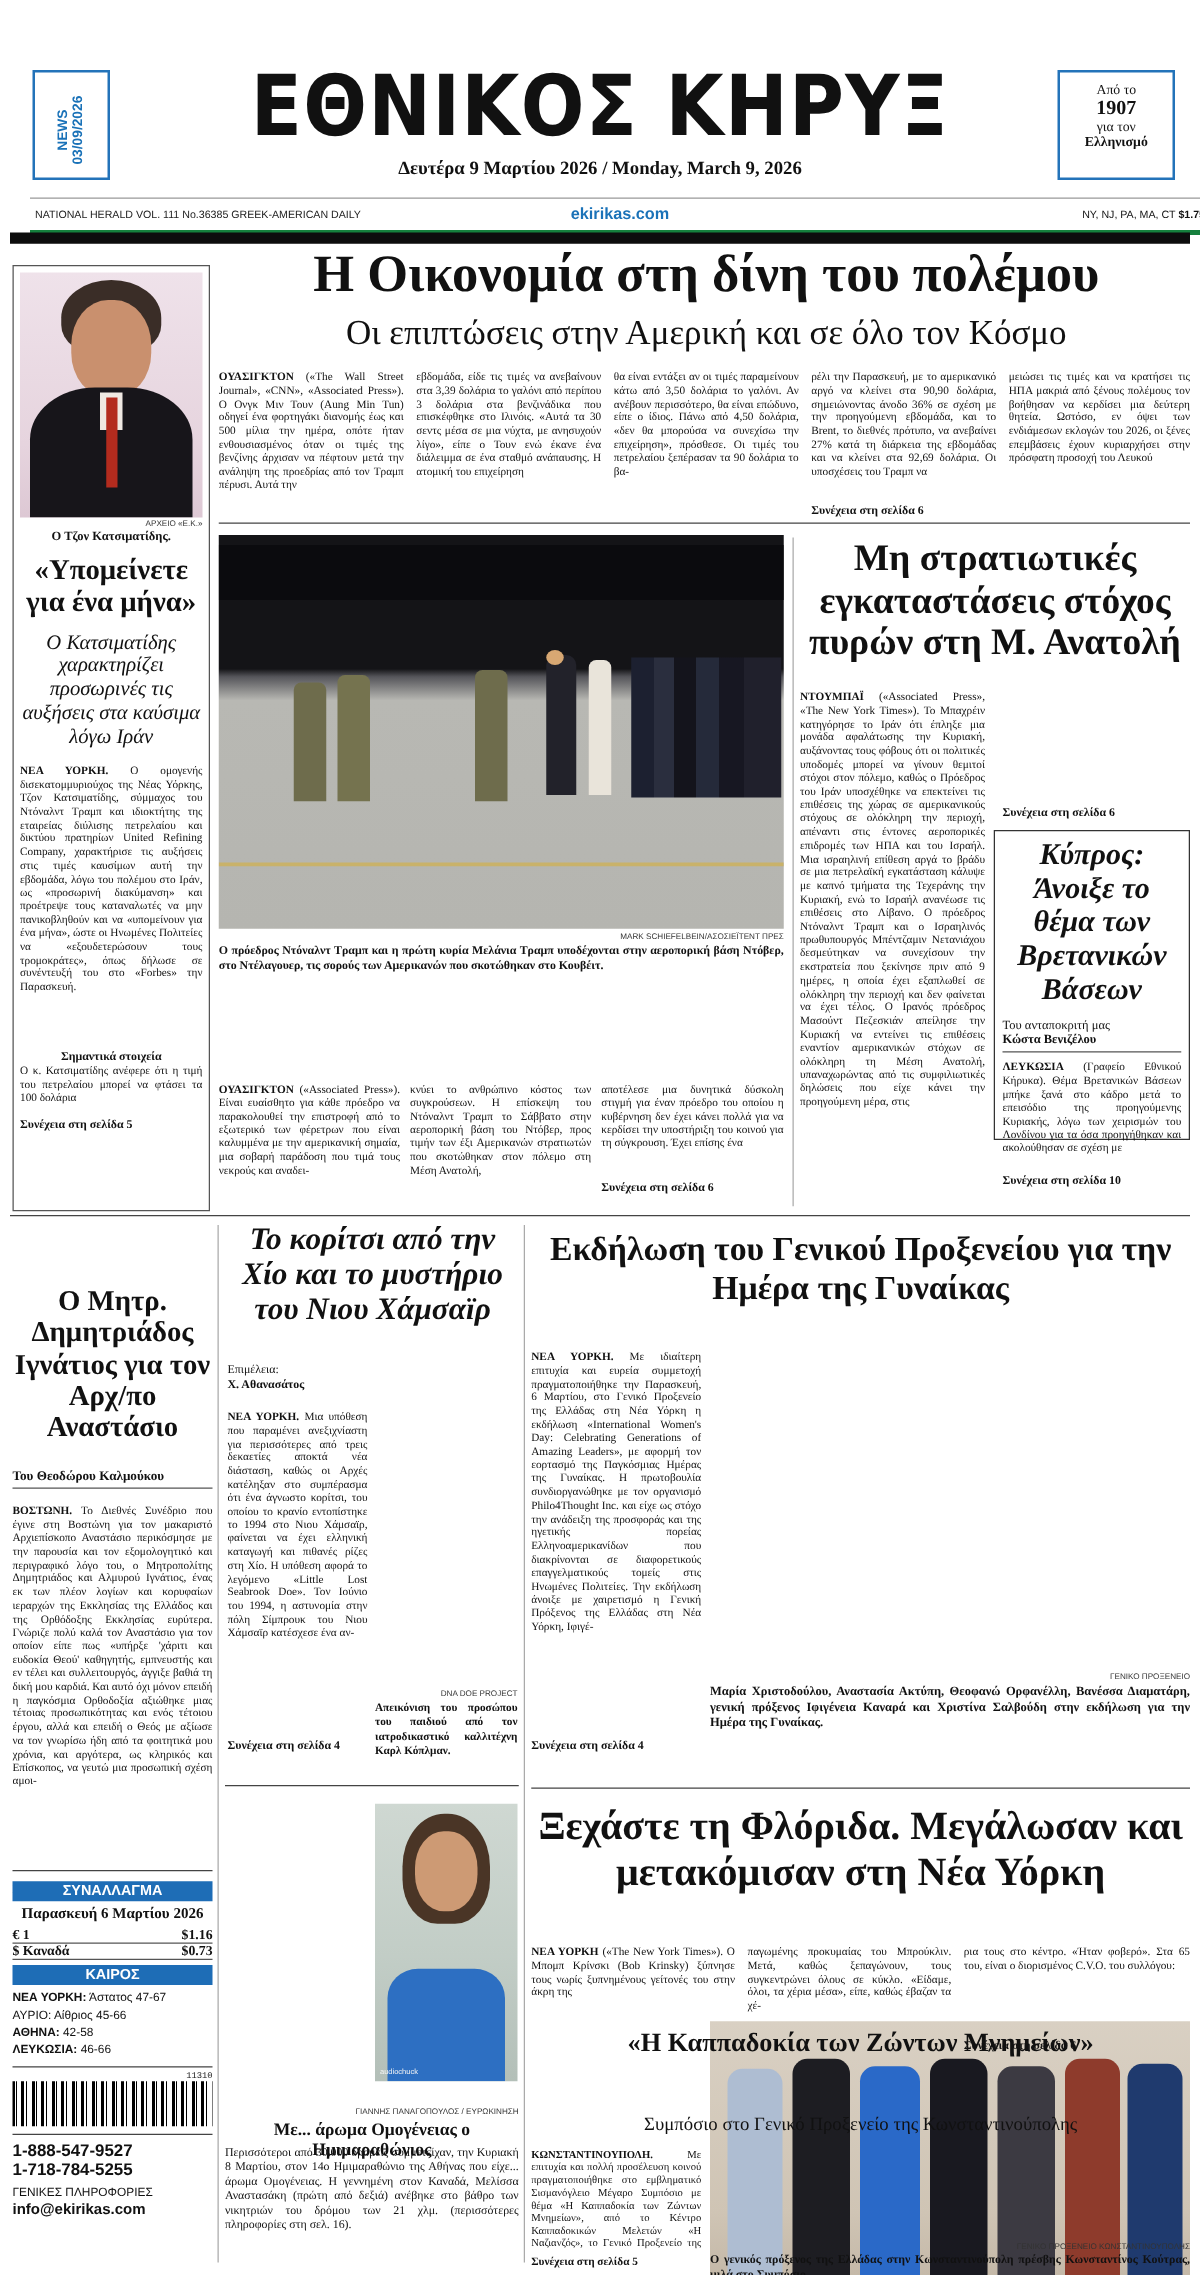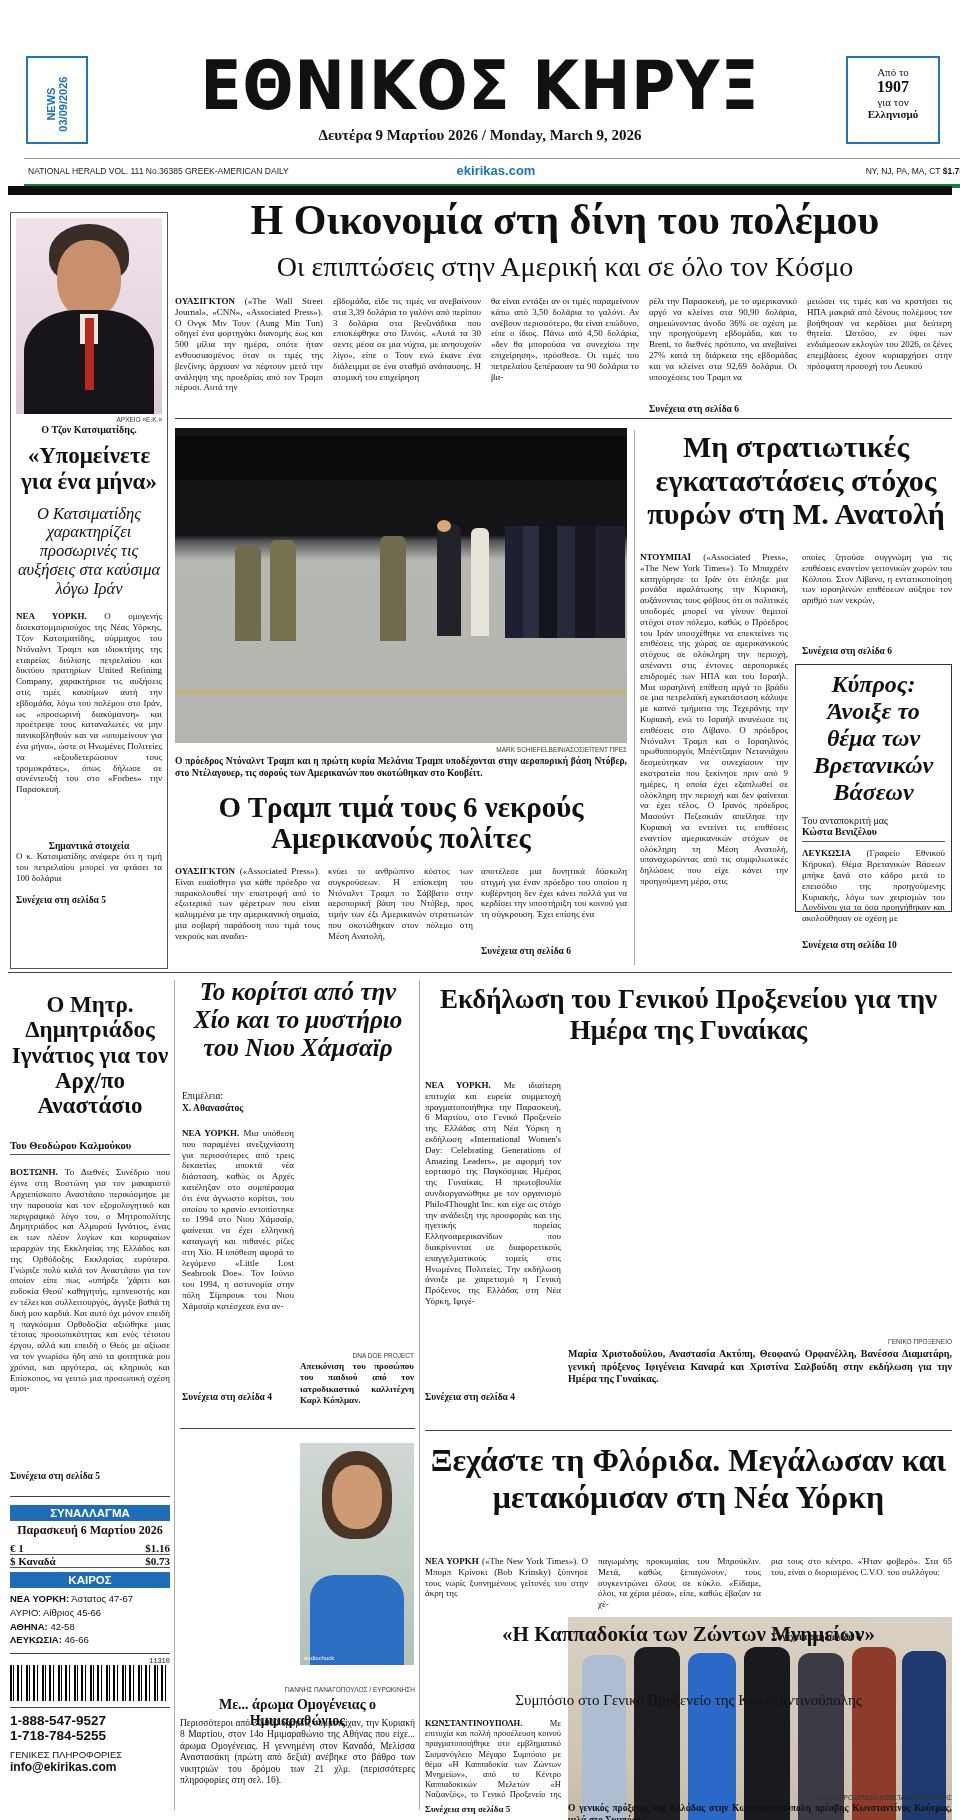--- a/index.html
+++ b/index.html
@@ -100,58 +100,56 @@
     <div class="fig" style="left:95px;top:112px;width:26px;height:101px;background:#75734f;border-radius:6px 6px 0 0;"></div>
     <div class="fig" style="left:205px;top:108px;width:26px;height:105px;background:#6e6c4c;border-radius:6px 6px 0 0;"></div>
     <div class="fig" style="left:262px;top:96px;width:24px;height:112px;background:#22222a;border-radius:8px 8px 0 0;"></div>
     <div class="fig" style="left:262px;top:92px;width:14px;height:12px;background:#d8a873;border-radius:50%;"></div>
     <div class="fig" style="left:296px;top:100px;width:18px;height:108px;background:#e9e4da;border-radius:6px 6px 0 0;"></div>
     <div class="fig" style="left:330px;top:98px;width:120px;height:112px;background:linear-gradient(90deg,#1c2030 0 18px,#2a2e3e 18px 34px,#14141c 34px 52px,#252a3a 52px 70px,#171722 70px 90px,#20202c 90px 120px);"></div>
     <div class="fig" style="left:0;top:262px;width:452px;height:3px;background:#c9b26a;"></div>
   </div>
   <div class="abs credit" style="left:175px;top:746px;width:452px;">MARK SCHIEFELBEIN/ΑΣΟΣΙΕΪΤΕΝΤ ΠΡΕΣ</div>
   <div class="abs cap" style="left:175px;top:756px;width:452px;">Ο πρόεδρος Ντόναλντ Τραμπ και η πρώτη κυρία Μελάνια Τραμπ υποδέχονται στην αεροπορική βάση Ντόβερ, στο Ντέλαγουερ, τις σορούς των Αμερικανών που σκοτώθηκαν στο Κουβέιτ.</div>
-  <div class="abs center b" style="left:175px;top:792px;width:452px;font-size:29px;line-height:1.08;">Ο Τραμπ τιμά τους 6 νεκρούς Αμερικανούς πολίτες</div>
   <div class="abs col" style="left:175px;top:866px;width:145px;height:86px;">
     <span class="b">ΟΥΑΣΙΓΚΤΟΝ</span>
     <span>(«Associated Press»). Είναι ευαίσθητο για κάθε πρόεδρο να παρακολουθεί την επιστροφή από το εξωτερικό των φέρετρων που είναι καλυμμένα με την αμερικανική σημαία, μια σοβαρή παράδοση που τιμά τους νεκρούς και αναδει-</span>
   </div>
   <div class="abs col" style="left:328px;top:866px;width:145px;height:86px;">κνύει το ανθρώπινο κόστος των συγκρούσεων. Η επίσκεψη του Ντόναλντ Τραμπ το Σάββατο στην αεροπορική βάση του Ντόβερ, προς τιμήν των έξι Αμερικανών στρατιωτών που σκοτώθηκαν στον πόλεμο στη Μέση Ανατολή,</div>
   <div class="abs col" style="left:481px;top:866px;width:146px;height:72px;">αποτέλεσε μια δυνητικά δύσκολη στιγμή για έναν πρόεδρο του οποίου η κυβέρνηση δεν έχει κάνει πολλά για να κερδίσει την υποστήριξη του κοινού για τη σύγκρουση. Έχει επίσης ένα</div>
   <div class="abs cont" style="left:481px;top:946px;">Συνέχεια στη σελίδα 6</div>
 
   <div class="abs rule-v" style="left:634px;top:430px;height:535px;"></div>
 
   <div class="abs center b" style="left:640px;top:430px;width:312px;font-size:30px;line-height:1.12;font-family:Liberation Serif, serif;">Μη στρατιωτικές εγκαταστάσεις στόχος πυρών στη Μ. Ανατολή</div>
   <div class="abs col" style="left:640px;top:552px;width:148px;height:408px;">
     <span class="b">ΝΤΟΥΜΠΑΪ</span>
     <span>(«Associated Press», «The New York Times»). Το Μπαχρέιν κατηγόρησε το Ιράν ότι έπληξε μια μονάδα αφαλάτωσης την Κυριακή, αυξάνοντας τους φόβους ότι οι πολιτικές υποδομές μπορεί να γίνουν θεμιτοί στόχοι στον πόλεμο, καθώς ο Πρόεδρος του Ιράν υποσχέθηκε να επεκτείνει τις επιθέσεις της χώρας σε αμερικανικούς στόχους σε ολόκληρη την περιοχή, απέναντι στις έντονες αεροπορικές επιδρομές των ΗΠΑ και του Ισραήλ. Μια ισραηλινή επίθεση αργά το βράδυ σε μια πετρελαϊκή εγκατάσταση κάλυψε με καπνό τμήματα της Τεχεράνης την Κυριακή, ενώ το Ισραήλ ανανέωσε τις επιθέσεις στο Λίβανο. Ο πρόεδρος Ντόναλντ Τραμπ και ο Ισραηλινός πρωθυπουργός Μπέντζαμιν Νετανιάχου δεσμεύτηκαν να συνεχίσουν την εκστρατεία που ξεκίνησε πριν από 9 ημέρες, η οποία έχει εξαπλωθεί σε ολόκληρη την περιοχή και δεν φαίνεται να έχει τέλος. Ο Ιρανός πρόεδρος Μασούντ Πεζεσκιάν απείλησε την Κυριακή να εντείνει τις επιθέσεις εναντίον αμερικανικών στόχων σε ολόκληρη τη Μέση Ανατολή, υπαναχωρώντας από τις συμφιλιωτικές δηλώσεις που είχε κάνει την προηγούμενη μέρα, στις</span>
   </div>
-  <div class="abs col" style="left:802px;top:552px;width:150px;height:88px;">οποίες ζητούσε συγγνώμη για τις επιθέσεις εναντίον γειτονικών χωρών του Κόλπου. Στον Λίβανο, η εντατικοποίηση των ισραηλινών επιθέσεων αύξησε τον αριθμό των νεκρών,</div>
   <div class="abs cont" style="left:802px;top:646px;">Συνέχεια στη σελίδα 6</div>
 
   <div class="abs" style="left:795px;top:664px;width:157px;height:248px;border:1.5px solid #333;padding:6px;box-sizing:border-box;">
     <div class="center b i" style="font-size:24px;line-height:1.12;">Κύπρος: Άνοιξε το θέμα των Βρετανικών Βάσεων</div>
     <div style="font-size:10px;margin-top:10px;border-bottom:1px solid #555;padding-bottom:4px;">
       <span>Του ανταποκριτή μας</span><br>
       <span class="b">Κώστα Βενιζέλου</span>
     </div>
     <div class="col" style="position:static;margin-top:6px;height:84px;">
       <span class="b">ΛΕΥΚΩΣΙΑ</span>
       <span>(Γραφείο Εθνικού Κήρυκα). Θέμα Βρετανικών Βάσεων μπήκε ξανά στο κάδρο μετά το επεισόδιο της προηγούμενης Κυριακής, λόγω των χειρισμών του Λονδίνου για τα όσα προηγήθηκαν και ακολούθησαν σε σχέση με</span>
     </div>
     <div class="cont" style="margin-top:8px;">Συνέχεια στη σελίδα 10</div>
   </div>
 
   <div class="abs rule-h" style="left:8px;top:972px;width:944px;"></div>
 
   <div class="abs rule-v" style="left:174px;top:980px;height:830px;"></div>
   <div class="abs rule-v" style="left:419px;top:980px;height:830px;"></div>
 
-  <div class="abs" style="left:10px;top:992px;width:160px;">
+  <div class="abs" style="left:10px;top:1028px;width:160px;">
     <div class="center b" style="font-size:23px;line-height:1.1;">Ο Μητρ. Δημητριάδος Ιγνάτιος για τον Αρχ/πο Αναστάσιο</div>
     <div class="b" style="font-size:10.5px;margin-top:22px;border-bottom:1px solid #555;padding-bottom:3px;">Του Θεοδώρου Καλμούκου</div>
     <div class="col" style="position:static;margin-top:12px;height:292px;">
       <span class="b">ΒΟΣΤΩΝΗ.</span>
       <span>Το Διεθνές Συνέδριο που έγινε στη Βοστώνη για τον μακαριστό Αρχιεπίσκοπο Αναστάσιο περικόσμησε με την παρουσία και τον εξομολογητικό και περιγραφικό λόγο του, ο Μητροπολίτης Δημητριάδος και Αλμυρού Ιγνάτιος, ένας εκ των πλέον λογίων και κορυφαίων ιεραρχών της Εκκλησίας της Ελλάδος και της Ορθόδοξης Εκκλησίας ευρύτερα. Γνώριζε πολύ καλά τον Αναστάσιο για τον οποίον είπε πως «υπήρξε 'χάριτι και ευδοκία Θεού' καθηγητής, εμπνευστής και εν τέλει και συλλειτουργός, άγγιξε βαθιά τη δική μου καρδιά. Και αυτό όχι μόνον επειδή η παγκόσμια Ορθοδοξία αξιώθηκε μιας τέτοιας προσωπικότητας και ενός τέτοιου έργου, αλλά και επειδή ο Θεός με αξίωσε να τον γνωρίσω ήδη από τα φοιτητικά μου χρόνια, και αργότερα, ως κληρικός και Επίσκοπος, να γευτώ μια προσωπική σχέση αμοι-</span>
     </div>
     <div class="cont" style="margin-top:12px;">Συνέχεια στη σελίδα 5</div>
   </div>
 
   <div class="abs" style="left:10px;top:1496px;width:160px;border-top:1px solid #444;padding-top:8px;">

